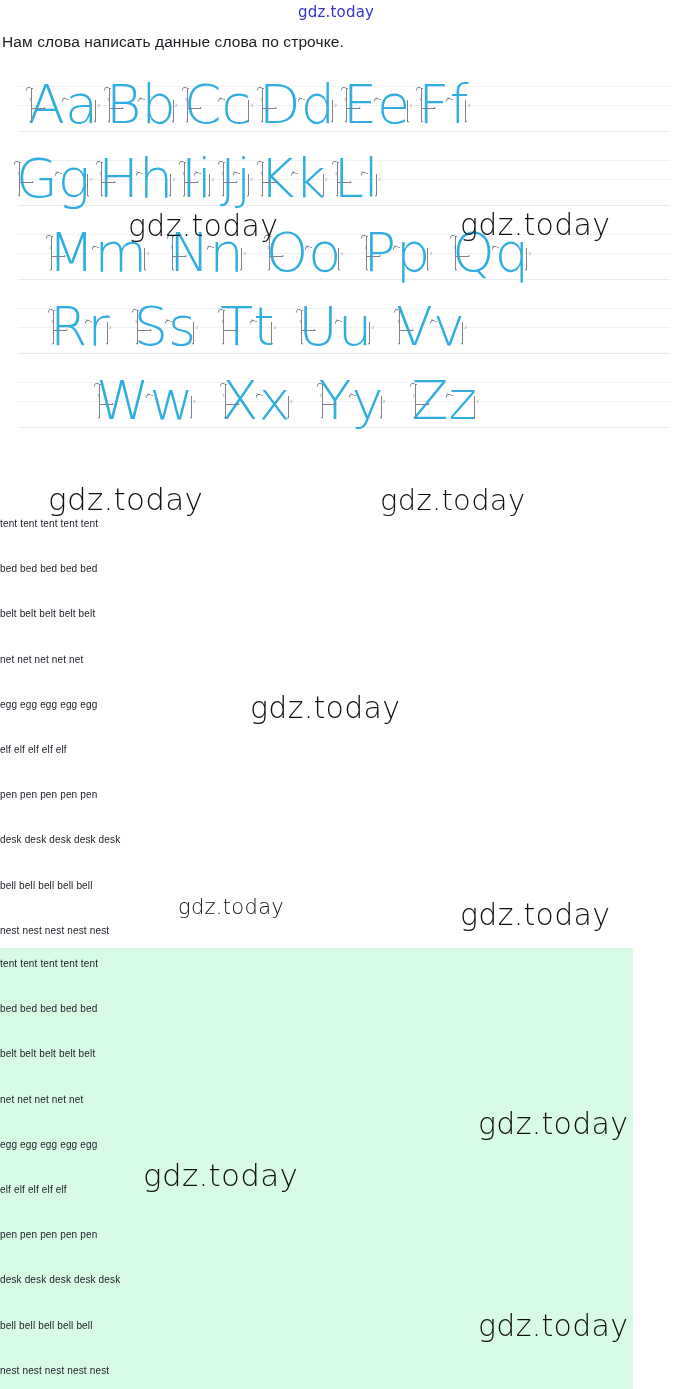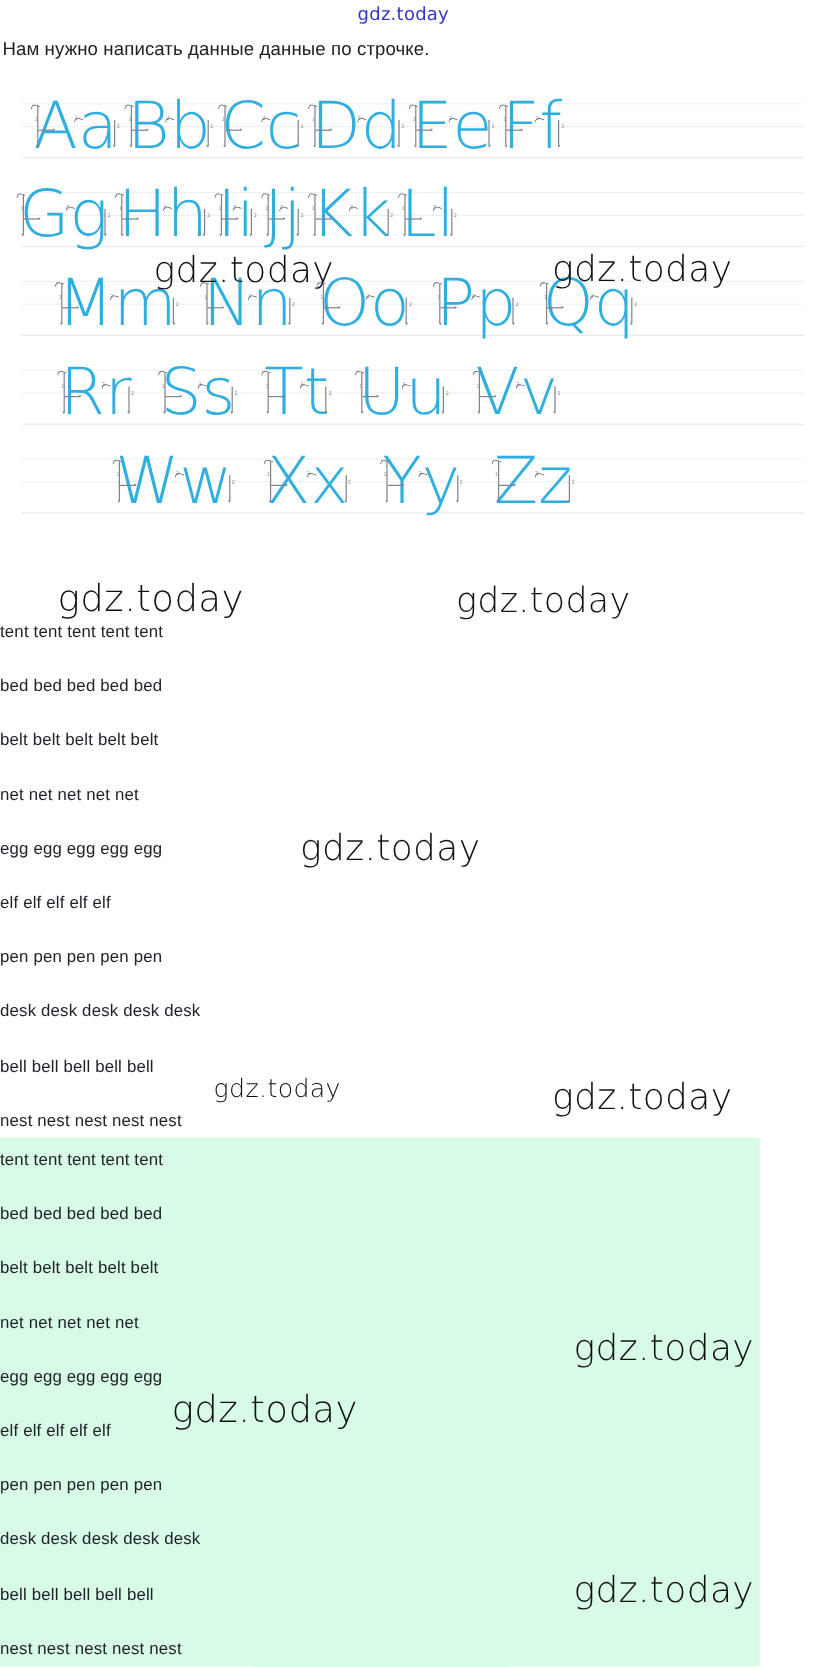--- a/index.html
+++ b/index.html
@@ -131,21 +131,21 @@
     border-top: .6px solid #7d838d;
     border-left: .6px solid #7d838d;
     border-radius: 60% 0 0 0;
     transform: rotate(18deg);
   }
 
   
   .word-line {
     position: absolute;
     left: 0;
-    font-size: 14px;
+    font-size: 10px;
     color: #20232b;
     letter-spacing: .15px;
     white-space: nowrap;
   }
 
   
   #green-panel {
     position: absolute;
     left: 0; top: 948px;
     width: 633px;
@@ -163,21 +163,21 @@
     letter-spacing: .3px;
   }
 </style>
 </head>
 <body>
 
 <div id="page">
 
   <div class="wm-top">gdz.today</div>
 
-  <div class="task-line">Нам нужно написать данные данные по строчке.</div>
+  <div class="task-line">Нам слова написать данные слова по строчке.</div>
 
   <div id="alphabet">
       <div class="alpha-row">
         <div class="guides">
           <i class="g1"></i>
           <i class="g2"></i>
           <i class="g3"></i>
         </div>
         <div class="pairs" style="padding-left: 28px; gap: 8px;">
           <div class="pair">

